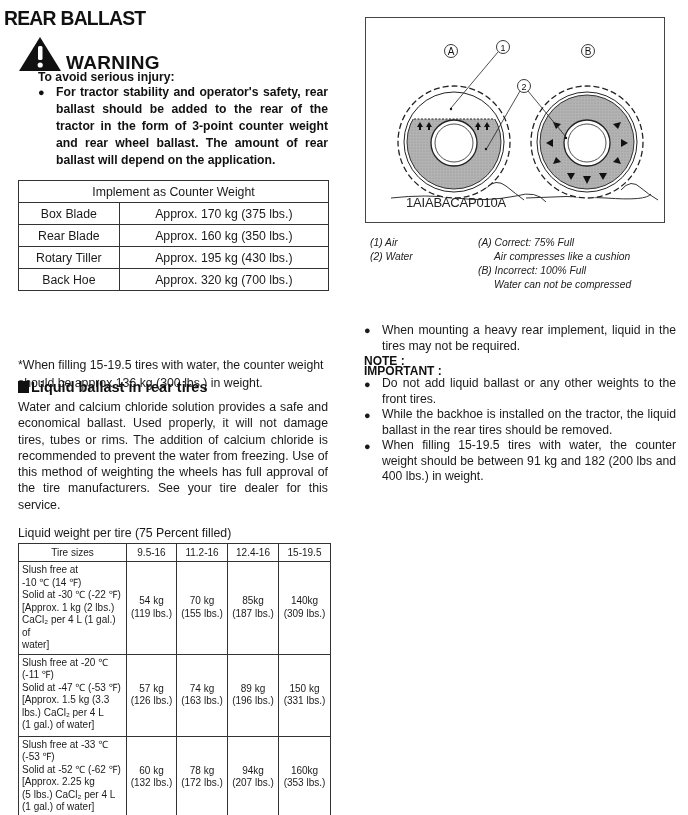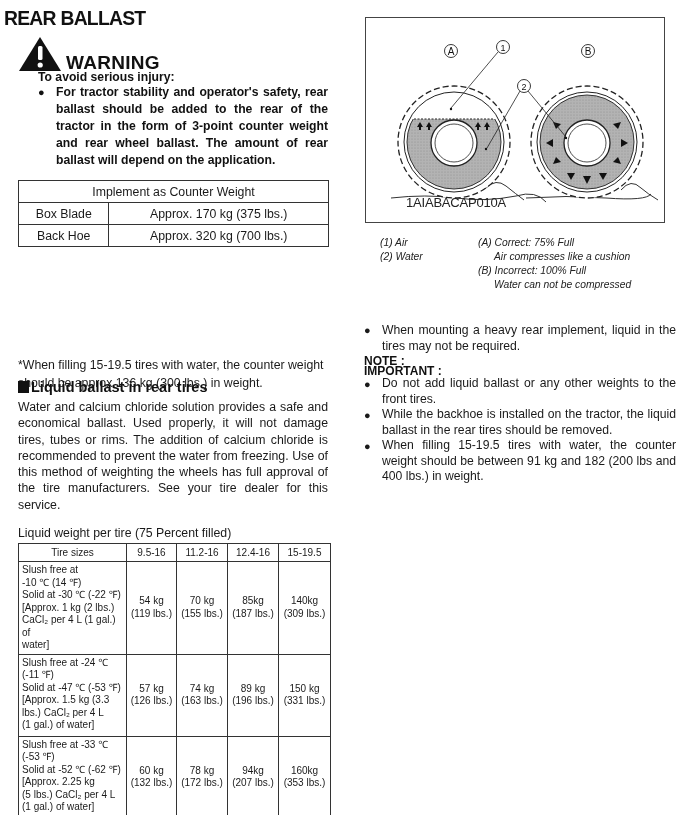--- a/index.html
+++ b/index.html
@@ -79,21 +79,21 @@
   }
   .figure-box svg { position: absolute; left: 0; top: 0; }
   .figure-code {
     position: absolute; left: 3px; bottom: 12px;
     font-size: 13px; color: #222; letter-spacing: -0.2px; margin-left: 37px;
   }
   .legend {
     position: absolute; left: 366px; top: 236px; width: 310px; height: 60px;
     font-size: 10.3px; font-style: italic; color: #222; line-height: 14px;
   }
-  .legend .l-left { position: absolute; left: 14px; top: 0; }
+  .legend .l-left { position: absolute; left: 4px; top: 0; }
   .legend .l-right { position: absolute; left: 112px; top: 0; }
   .legend .indent { padding-left: 16px; }
   .note-label {
     position: absolute; left: 364px; top: 310px;
     font-size: 12px; font-weight: bold; color: #111; margin-top: 44px;
   }
   .note-body {
     position: absolute; left: 364px; top: 322px; width: 312px;
     font-size: 12.2px; line-height: 16px; color: #1a1a1a;
   }
@@ -129,20 +129,28 @@
 </div>
 
 <table class="cw-table">
   <tbody>
       <tr>
     <td colspan="2">Implement as Counter Weight</td>
   </tr>
   <tr>
     <td>Box Blade</td>
     <td>Approx. 170 kg (375 lbs.)</td>
+  </tr>
+  <tr>
+    <td>Rear Blade</td>
+    <td>Approx. 160 kg (350 lbs.)</td>
+  </tr>
+  <tr>
+    <td>Rotary Tiller</td>
+    <td>Approx. 195 kg (430 lbs.)</td>
   </tr>
   <tr>
     <td>Back Hoe</td>
     <td>Approx. 320 kg (700 lbs.)</td>
   </tr>
 </tbody>
   </table>
 
 <div class="footnote">*When filling 15-19.5 tires with water, the counter weight should be approx.136 kg (300 lbs.) in weight.</div>
 
@@ -183,21 +191,21 @@
           <div>85kg</div>
           <div>(187 lbs.)</div>
         </td>
     <td class="val">
           <div>140kg</div>
           <div>(309 lbs.)</div>
         </td>
   </tr>
   <tr style="height:82px">
     <td class="cond">
-      <div>Slush free at -24 ℃</div>
+      <div>Slush free at -20 ℃</div>
       <div>(-11 ℉)</div>
       <div>Solid at -47 ℃ (-53 ℉)</div>
       <div>[Approx. 1.5 kg (3.3</div>
       <div>lbs.) CaCl₂ per 4 L</div>
       <div>(1 gal.) of water]</div>
     </td>
     <td class="val">
           <div>57 kg</div>
           <div>(126 lbs.)</div>
         </td>

